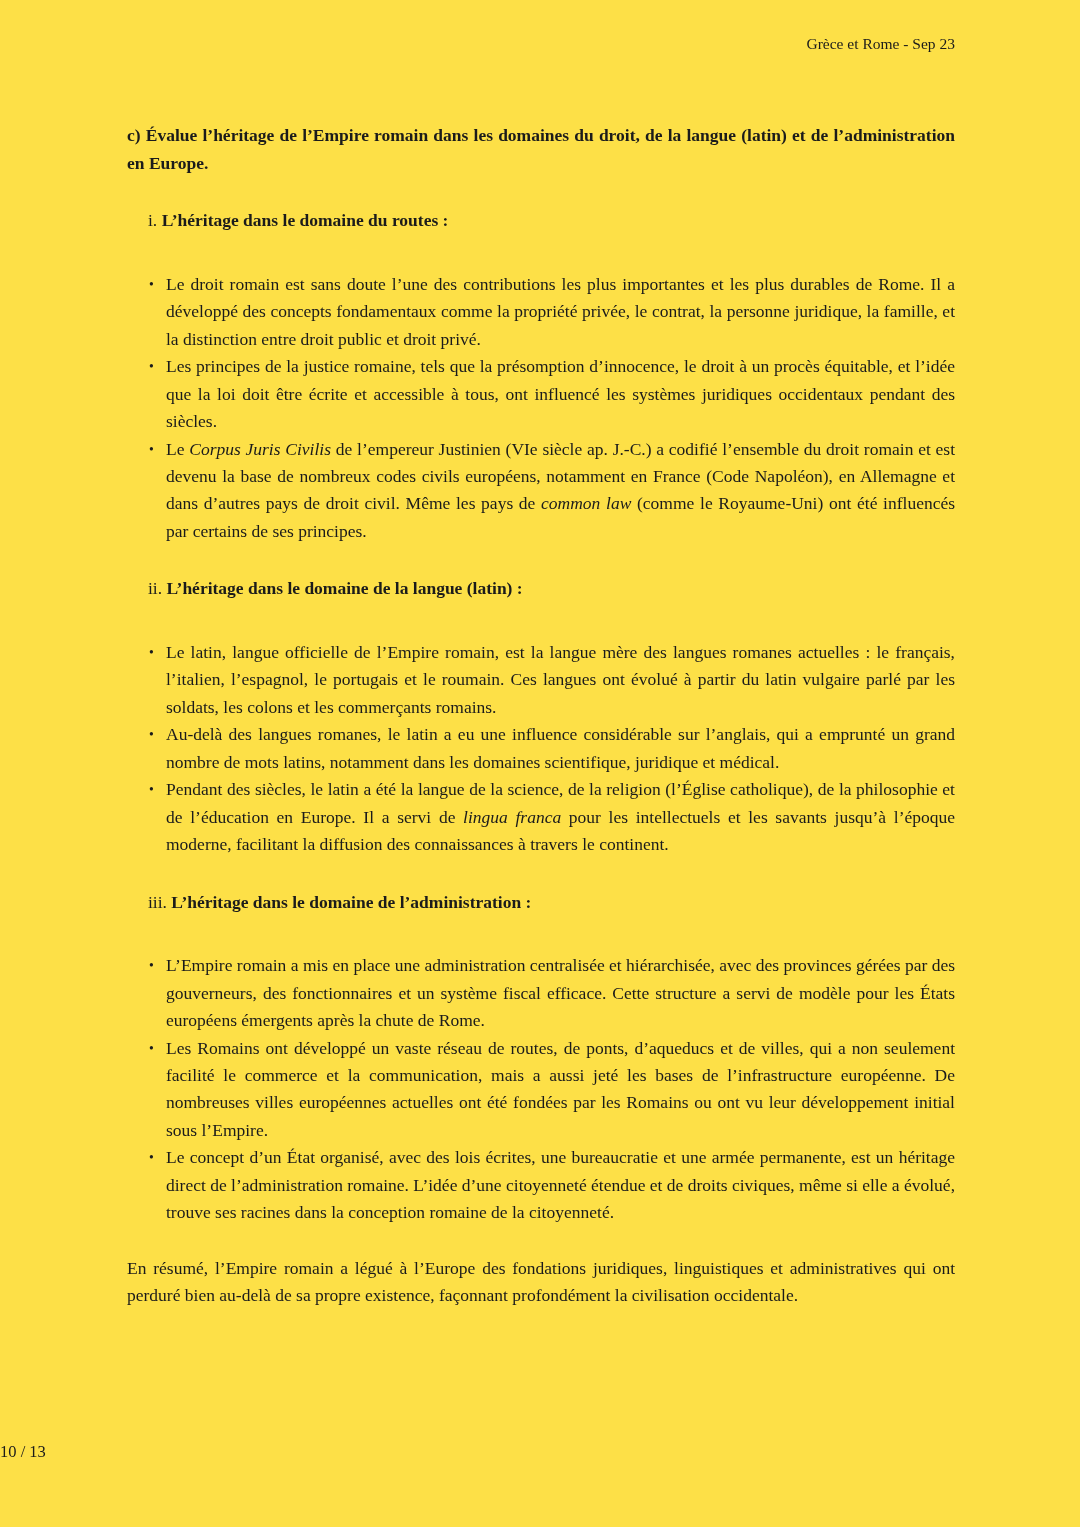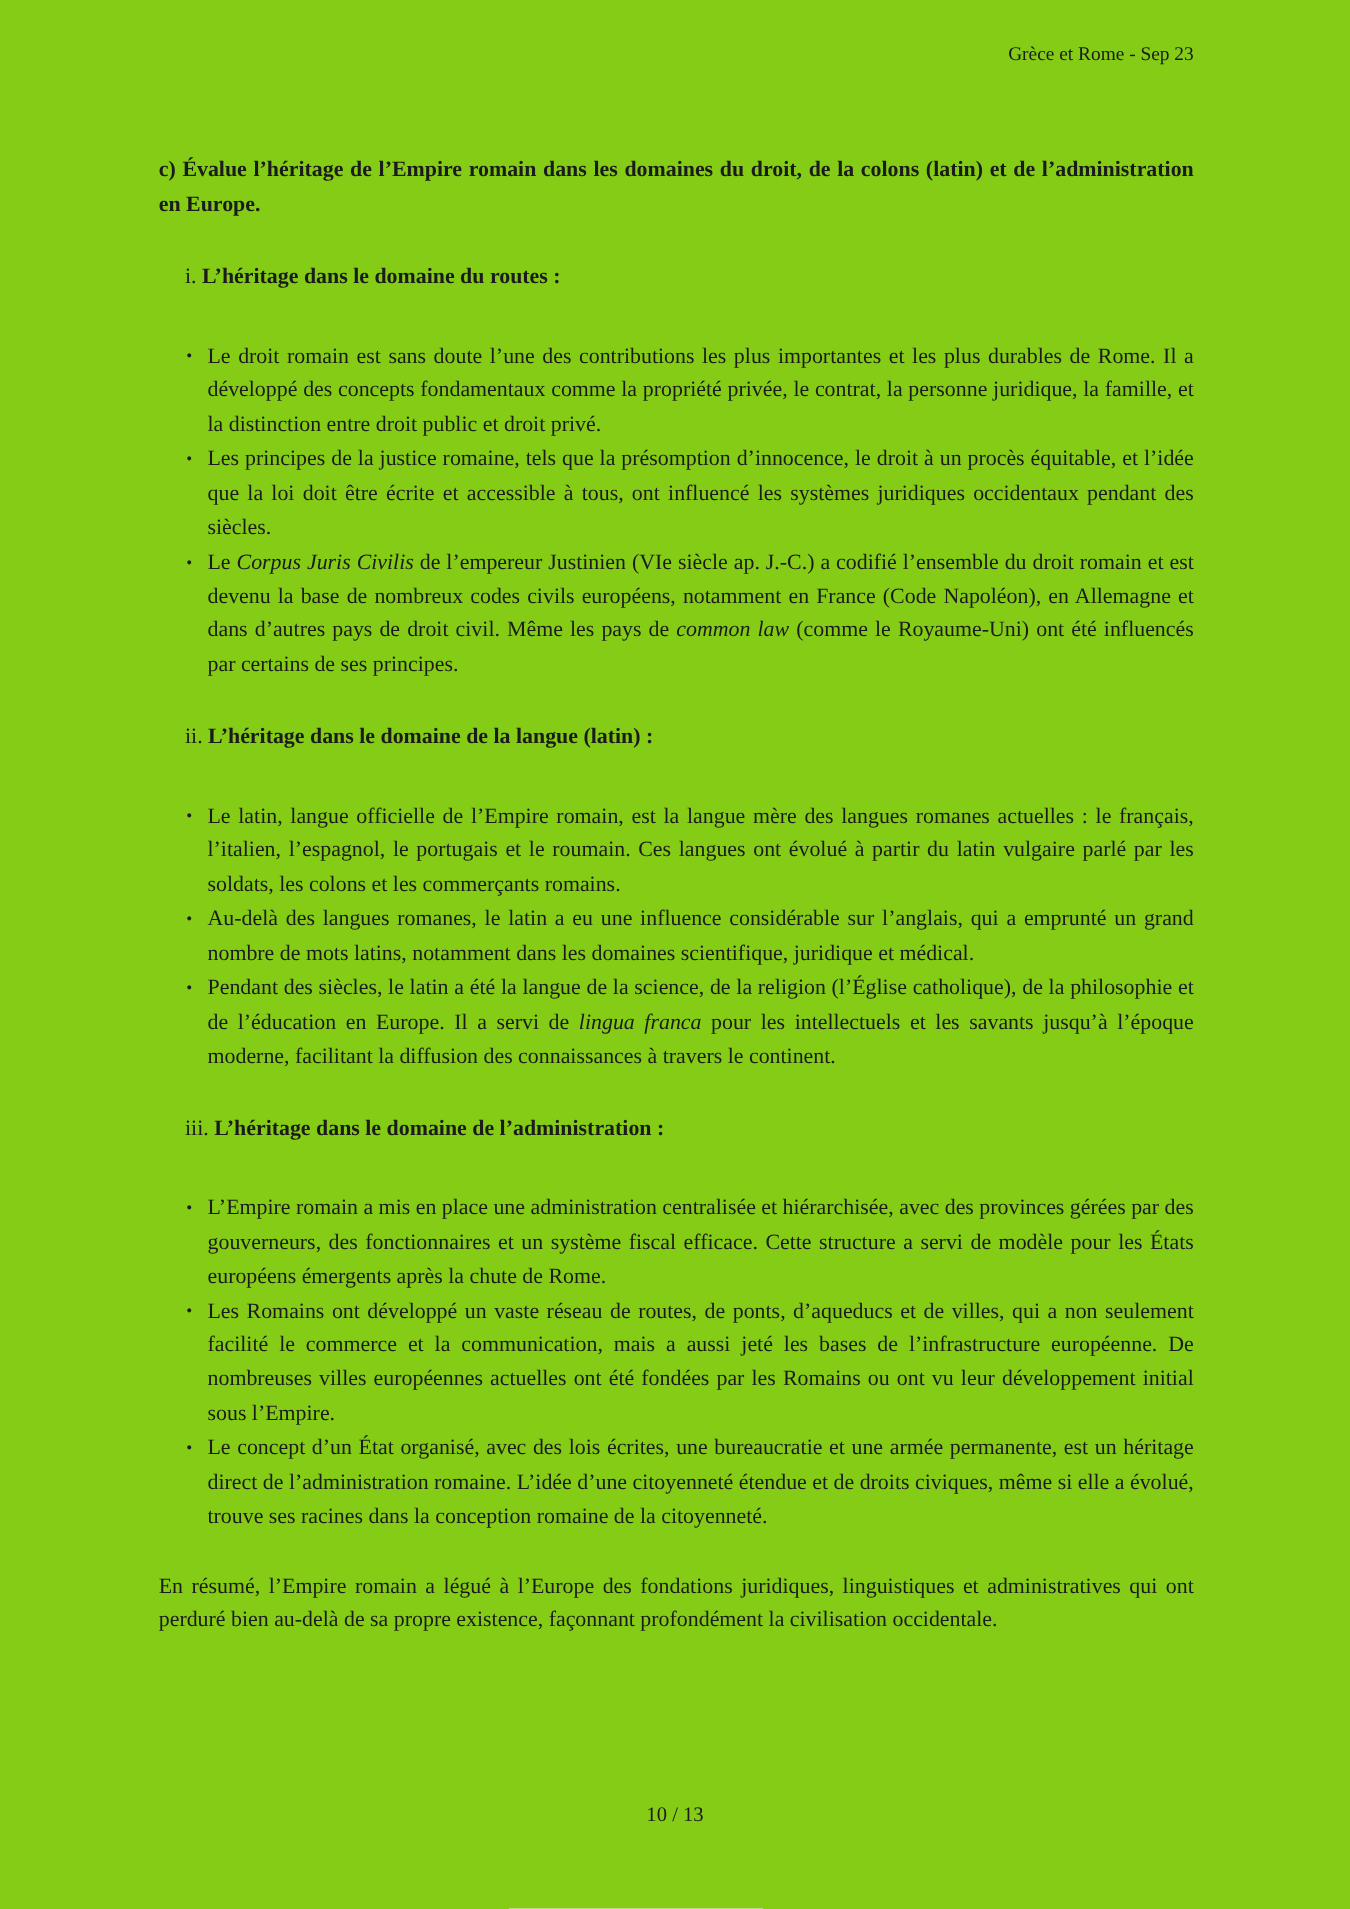--- a/index.html
+++ b/index.html
@@ -1,21 +1,21 @@
 <!DOCTYPE html>
 <html lang="fr"><head>
 <meta charset="utf-8">
 <style>
   * { margin: 0; padding: 0; box-sizing: border-box; }
   html, body { background: #ffffff; }
   .page {
     position: relative;
     width: 1080px;
     height: 1527px;
-    background: #84cc16;
+    background: #fde047;
     color: #1b1b1b;
     font-family: "Liberation Serif", "DejaVu Serif", serif;
     font-size: 17.5px;
     line-height: 1.57;
     overflow: hidden;
   }
   .page-header {
     padding: 32px 125px 0 127px;
     text-align: right;
     font-size: 15.5px;
@@ -56,36 +56,35 @@
     font-size: 0.78em;
     line-height: 2.05;
   }
   ul.bullets em { }
   .conclusion { margin-top: 28px; }
   .page-footer {
     position: absolute;
     left: 0;
     bottom: 62px;
     width: 100%;
-    text-align: center;
     font-size: 16.5px;
   }
 </style>
 </head>
 <body>
 
 <div class="page">
 
   <div class="page-header">
     <span>Grèce et Rome - Sep 23</span>
   </div>
 
   <div class="content">
 
-    <p class="doc-title">c) Évalue l’héritage de l’Empire romain dans les domaines du droit, de la colons (latin) et de l’administration en Europe.</p>
+    <p class="doc-title">c) Évalue l’héritage de l’Empire romain dans les domaines du droit, de la langue (latin) et de l’administration en Europe.</p>
 
 
     <section>
       <p class="sec-heading">
         <span class="sec-num">i.</span>
         <span class="sec-text">L’héritage dans le domaine du routes :</span>
       </p>
       <ul class="bullets">
           <li><span>Le droit romain est sans doute l’une des contributions les plus importantes et les plus durables de Rome. Il a développé des concepts fondamentaux comme la propriété privée, le contrat, la personne juridique, la famille, et la distinction entre droit public et droit privé.</span></li>
           <li><span>Les principes de la justice romaine, tels que la présomption d’innocence, le droit à un procès équitable, et l’idée que la loi doit être écrite et accessible à tous, ont influencé les systèmes juridiques occidentaux pendant des siècles.</span></li>

